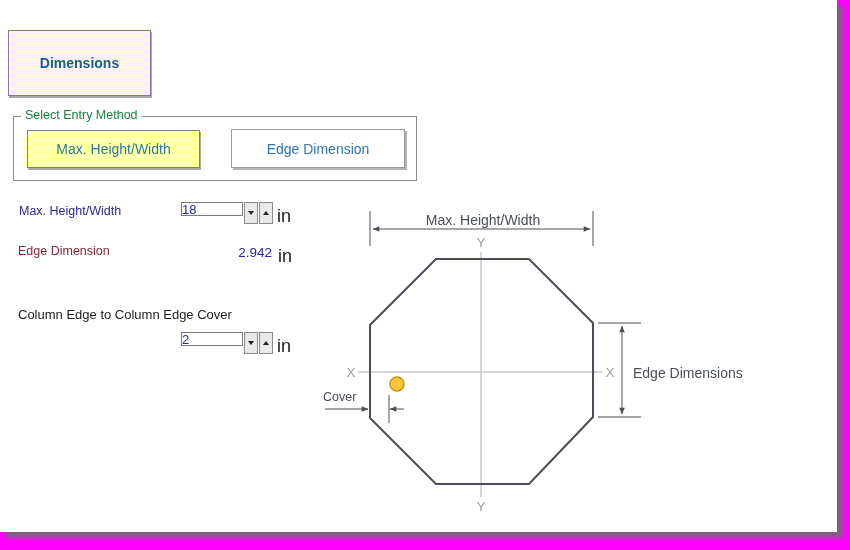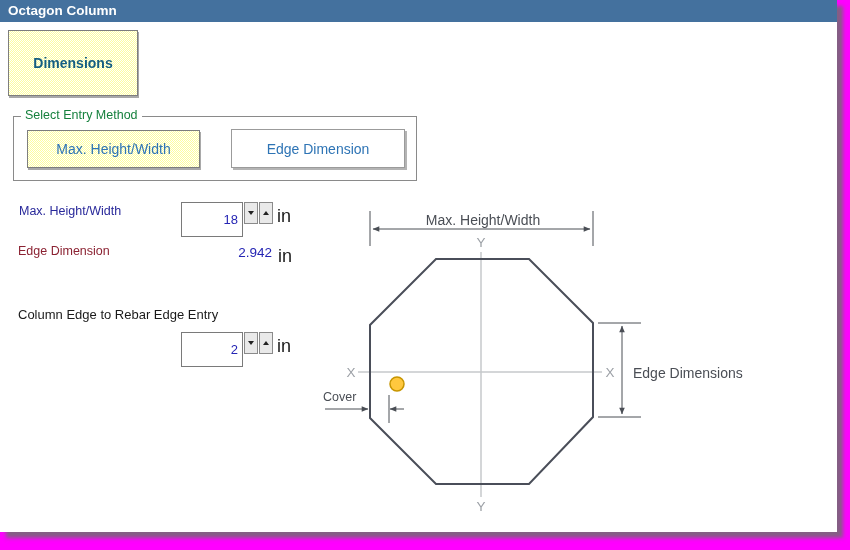--- a/index.html
+++ b/index.html
@@ -31,45 +31,45 @@
   }
   .checker {
     background-color:#FFFFFF;
     background-image:
       linear-gradient(45deg,#FFFF9C 25%,transparent 25%,transparent 75%,#FFFF9C 75%),
       linear-gradient(45deg,#FFFF9C 25%,transparent 25%,transparent 75%,#FFFF9C 75%);
     background-size:2px 2px;
     background-position:0 0,1px 1px;
   }
   .tab { color:#155E82; font-weight:bold; font-size:14px; }
-  #tab-dimensions  { left:8px;   top:30px; width:130px; height:66px; }
+  #tab-dimensions  { left:8px;   top:30px; width:143px; height:66px; }
   #tab-reinforcing { left:152px; top:30px; width:128px; height:60px; }
 
   .groupbox {
     position:absolute; left:13px; top:116px; width:402px; height:63px;
     border:1px solid #8A8A8A;
   }
   .groupbox-label {
     position:absolute; left:7px; top:-9px; background:#FFFFFF;
     padding:0 4px; font-size:12.5px; color:#15803d;
   }
   .opt { font-size:14px; color:#2E74B5; font-weight:normal; }
   #opt-max  { left:13px;  top:13px; width:173px; height:38px; }
   #opt-edge { left:217px; top:12px; width:174px; height:39px; }
 
   .lbl { position:absolute; font-size:12.5px; }
   .lbl-navy   { color:#28289A; }
   .lbl-maroon { color:#8B2232; }
   .lbl-black  { color:#1A1A1A; font-size:13px; }
 
   .spin-field {
-    position:absolute; box-sizing:border-box; width:62px; height:35px;
+    position:absolute; box-sizing:border-box; width:62px; height:14px;
     border:1px solid #7A7A7A; background:#FFFFFF;
     font-family:inherit; font-size:13px; color:#2525B4;
-    text-align:right; padding:0 4px 0 0;
+    text-align:left; padding:0 4px 0 0;
   }
   .spin-btn {
     position:absolute; box-sizing:border-box; width:14px; height:22px;
     background:#E9E9E9; border:1px solid #8A8A8A;
     display:flex; align-items:center; justify-content:center;
     padding:0; cursor:pointer;
   }
   .tri-down { width:0; height:0; border-left:3px solid transparent; border-right:3px solid transparent; border-top:4px solid #222222; }
   .tri-up   { width:0; height:0; border-left:3px solid transparent; border-right:3px solid transparent; border-bottom:4px solid #222222; }
   .unit { position:absolute; font-size:18px; color:#1A1A1A; }
@@ -78,23 +78,20 @@
   #diagram { position:absolute; left:320px; top:195px; }
   .dim-text  { font-size:14px; fill:#4A4E55; }
   .axis-text { font-size:13.5px; fill:#9CA0A6; }
   .cover-text{ font-size:12.5px; fill:#4A4E55; }
 </style>
 </head>
 <body>
 
 <div class="window">
 
-  <div class="titlebar">
-    <span>Octagon Column</span>
-  </div>
 
   <button class="btn checker sel tab" id="tab-dimensions">
     <span>Dimensions</span>
   </button>
 
   <div class="groupbox">
     <span class="groupbox-label">Select Entry Method</span>
     <button class="btn checker sel opt" id="opt-max">
       <span>Max. Height/Width</span>
     </button>
@@ -110,21 +107,21 @@
   </button>
   <button class="spin-btn" style="left:259px; top:202px;">
     <span class="tri-up"></span>
   </button>
   <div class="unit" style="left:277px; top:206px;">in</div>
 
   <div class="lbl lbl-maroon" style="left:18px; top:244px;">Edge Dimension</div>
   <div class="value-display" style="left:180px; top:245px;">2.942</div>
   <div class="unit" style="left:278px; top:246px;">in</div>
 
-  <div class="lbl lbl-black" style="left:18px; top:307px;">Column Edge to Rebar Edge Entry</div>
+  <div class="lbl lbl-black" style="left:18px; top:307px;">Column Edge to Column Edge Cover</div>
   <input class="spin-field" style="left: 181px; top: 332px;" value="2">
   <button class="spin-btn" style="left:244px; top:332px;">
     <span class="tri-down"></span>
   </button>
   <button class="spin-btn" style="left:259px; top:332px;">
     <span class="tri-up"></span>
   </button>
   <div class="unit" style="left:277px; top:336px;">in</div>
 
   <svg id="diagram" width="450" height="320" viewBox="0 0 450 320">

